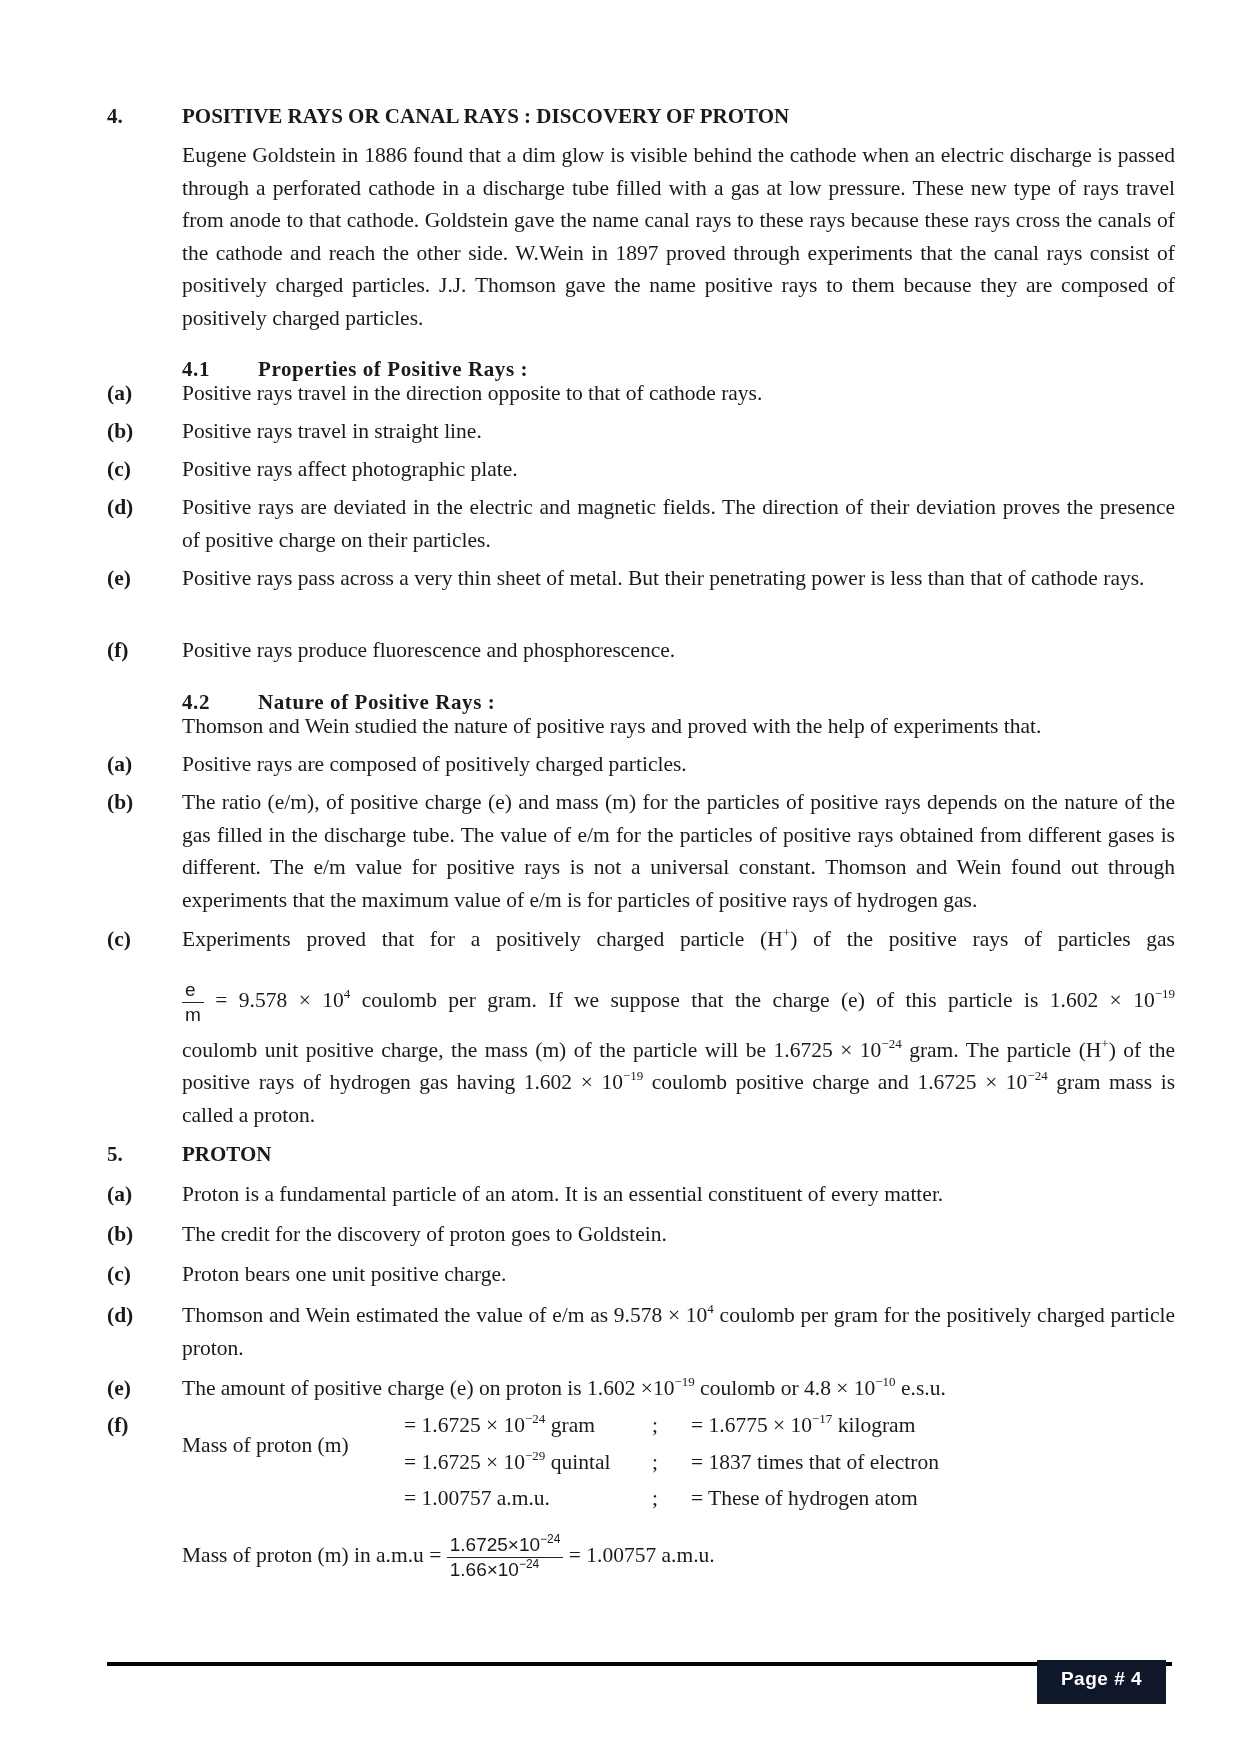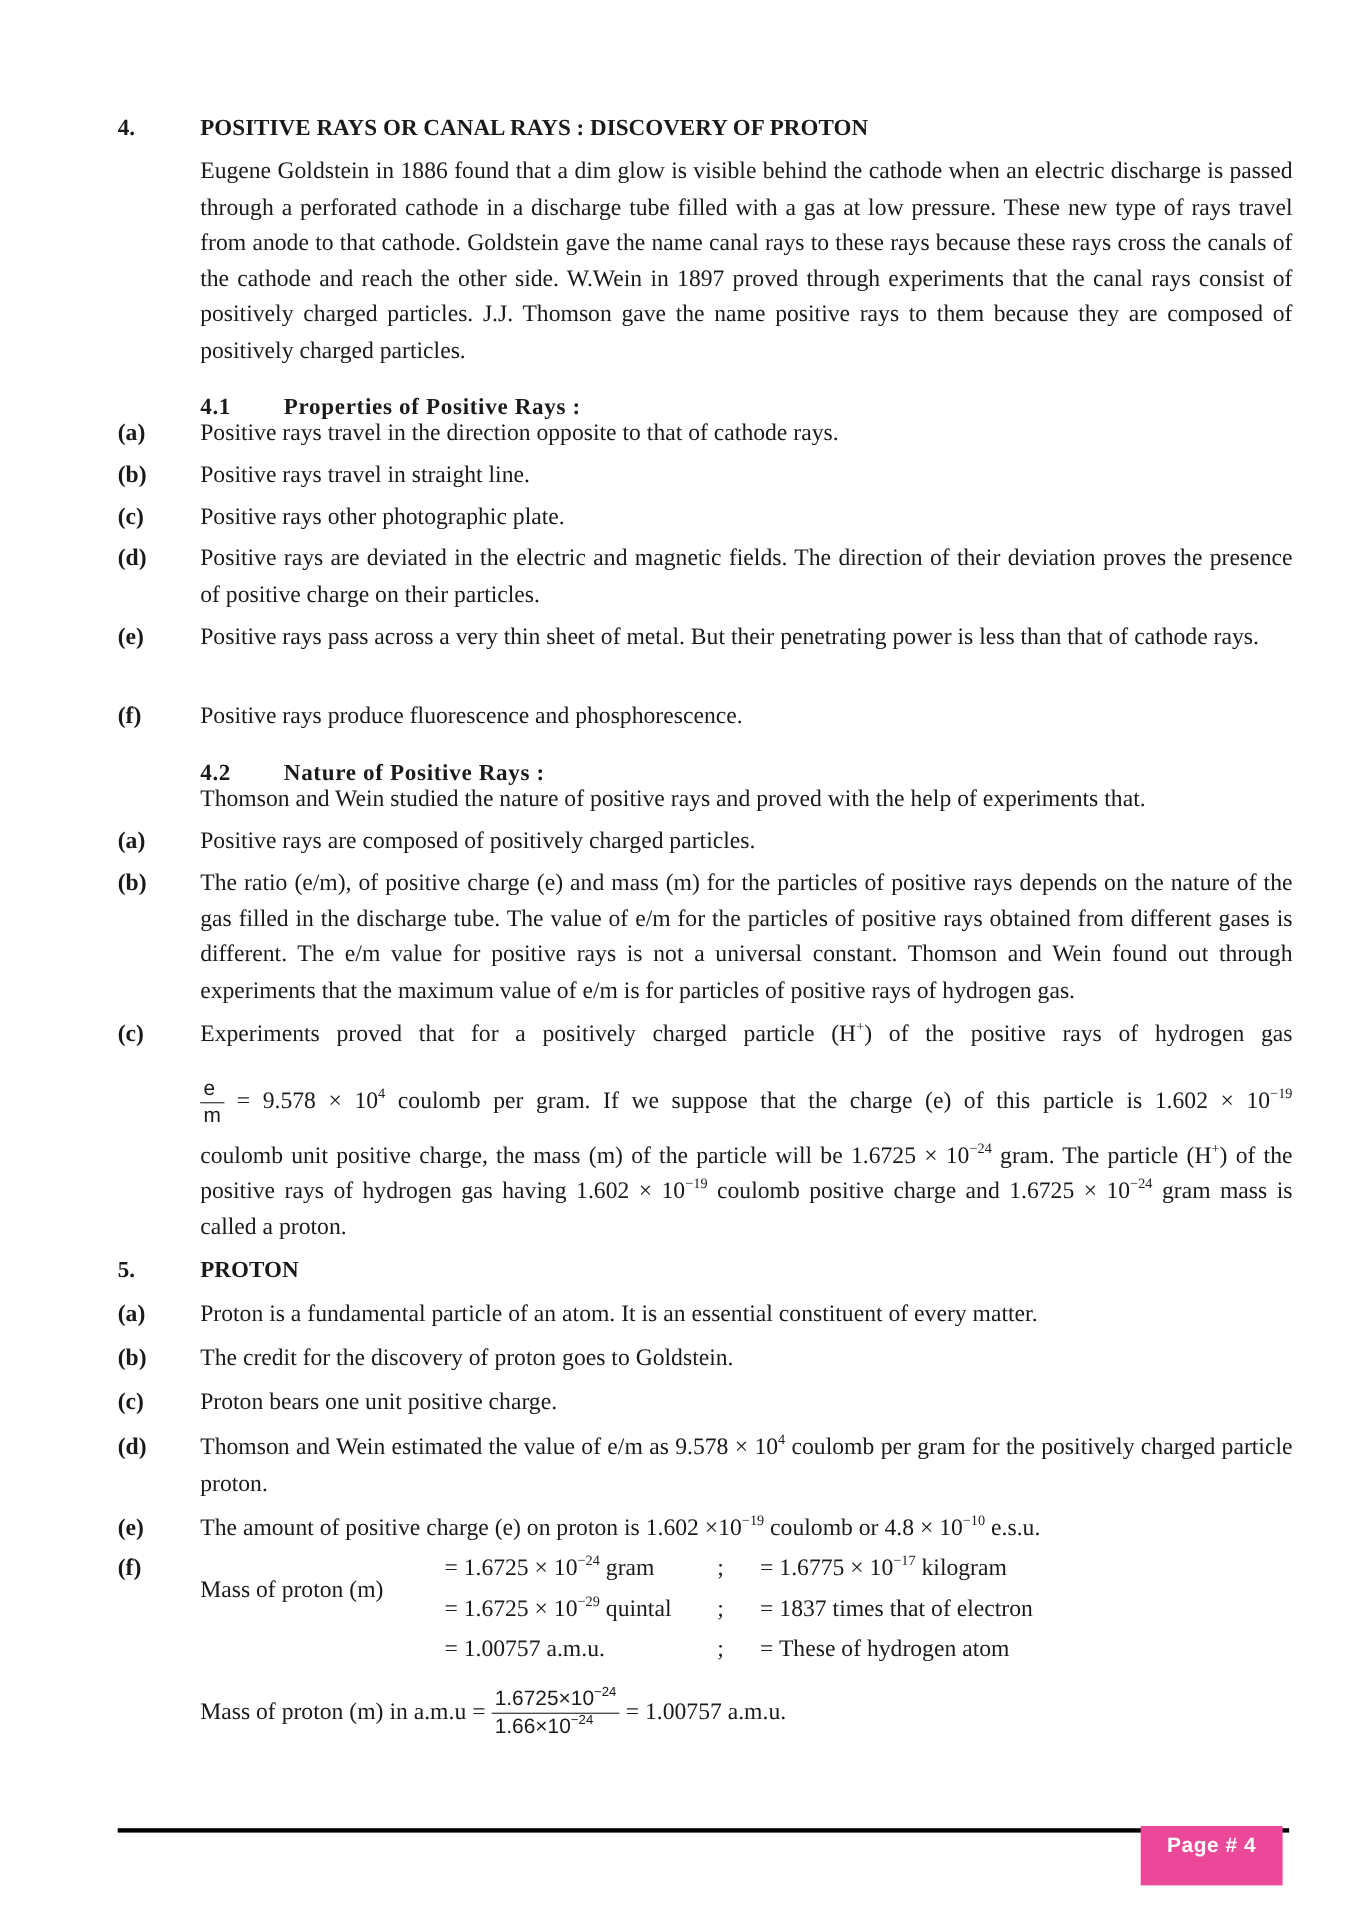--- a/index.html
+++ b/index.html
@@ -18,21 +18,21 @@
   .frac { display: inline-block; vertical-align: middle; text-align: center;
           font-family: "Liberation Sans", "DejaVu Sans", sans-serif; font-size: 19px; line-height: 24px; }
   .frac .n { display: block; border-bottom: 1.3px solid #222; padding: 0 3px; }
   .frac .d { display: block; padding: 0 3px; }
   .frac sup { font-size: 12px; vertical-align: 8px; }
   .mass-col1 { position: absolute; left: 75px; margin-top: 20px; }
   .mass-col2 { position: absolute; left: 297px; }
   .mass-col3 { position: absolute; left: 545px; }
   .mass-col4 { position: absolute; left: 584px; }
   .footer-rule { position: absolute; left: 107px; top: 1662px; width: 1065px; height: 4px; background: #000; }
-  .page-badge { position: absolute; left: 1037px; top: 1660px; width: 129px; height: 54px; background: #ec4899;
+  .page-badge { position: absolute; left: 1037px; top: 1660px; width: 129px; height: 44px; background: #0f172a;
                 color: #fff; font-family: "Liberation Sans", "DejaVu Sans", sans-serif; font-weight: bold;
                 font-size: 19px; line-height: 38px; text-align: center; letter-spacing: 0.5px; }
 </style>
 </head>
 <body>
 
 <div class="page">
 
   <div class="row heading" style="top:100px;">
     <span class="lbl">4.</span>
@@ -52,21 +52,21 @@
   <div class="row" style="top:377px;">
     <span class="lbl">(a)</span>
     <span class="txt">Positive rays travel in the direction opposite to that of cathode rays.</span>
   </div>
   <div class="row" style="top:415px;">
     <span class="lbl">(b)</span>
     <span class="txt">Positive rays travel in straight line.</span>
   </div>
   <div class="row" style="top:453px;">
     <span class="lbl">(c)</span>
-    <span class="txt">Positive rays other photographic plate.</span>
+    <span class="txt">Positive rays affect photographic plate.</span>
   </div>
   <div class="row" style="top:491px;">
     <span class="lbl">(d)</span>
     <span class="txt">Positive rays are deviated in the electric and magnetic fields.  The direction of their deviation proves the presence of positive charge on their particles.</span>
   </div>
   <div class="row" style="top:562px;">
     <span class="lbl">(e)</span>
     <span class="txt">Positive rays pass across a very thin sheet of metal.  But their penetrating power is less than that of cathode rays.</span>
   </div>
   <div class="row" style="top:634px;">
@@ -84,21 +84,21 @@
     <span class="lbl">(a)</span>
     <span class="txt">Positive rays are composed of positively charged particles.</span>
   </div>
   <div class="row" style="top:786px;">
     <span class="lbl">(b)</span>
     <span class="txt">The ratio (e/m), of positive charge (e) and mass (m) for the particles of positive rays depends on the nature of the gas filled in the discharge tube.  The value of e/m for the particles of positive rays obtained from different gases is different.   The e/m value for positive rays is not a universal constant. Thomson and Wein found out through experiments that the maximum value of e/m is for particles of positive rays of hydrogen gas.</span>
   </div>
 
   <div class="row" style="top:923px;">
     <span class="lbl">(c)</span>
-    <span class="txt just-last"><span>Experiments proved that for a positively charged particle (H</span><sup>+</sup><span>) of the positive rays of hydrogen gas</span></span>
+    <span class="txt just-last"><span>Experiments proved that for a positively charged particle (H</span><sup>+</sup><span>) of the positive rays of particles gas</span></span>
   </div>
   <div class="row" style="top:978px;">
     <span class="txt just-last"><span class="frac"><span class="n">e</span><span class="d">m</span></span><span> = 9.578 × 10</span><sup>4</sup><span> coulomb per gram.  If we suppose that the charge (e)  of this particle is 1.602 × 10</span><sup>−19</sup></span>
   </div>
   <div class="row" style="top:1034px;">
     <span class="txt just-last"><span>coulomb unit positive charge, the mass (m) of the particle will be 1.6725 × 10</span><sup>−24</sup><span> gram.  The particle (H</span><sup>+</sup><span>) of the</span></span>
   </div>
   <div class="row" style="top:1066px;">
     <span class="txt just-last"><span>positive rays of hydrogen gas having 1.602 × 10</span><sup>−19</sup><span> coulomb positive charge and 1.6725 × 10</span><sup>−24</sup><span> gram mass is</span></span>
   </div>

